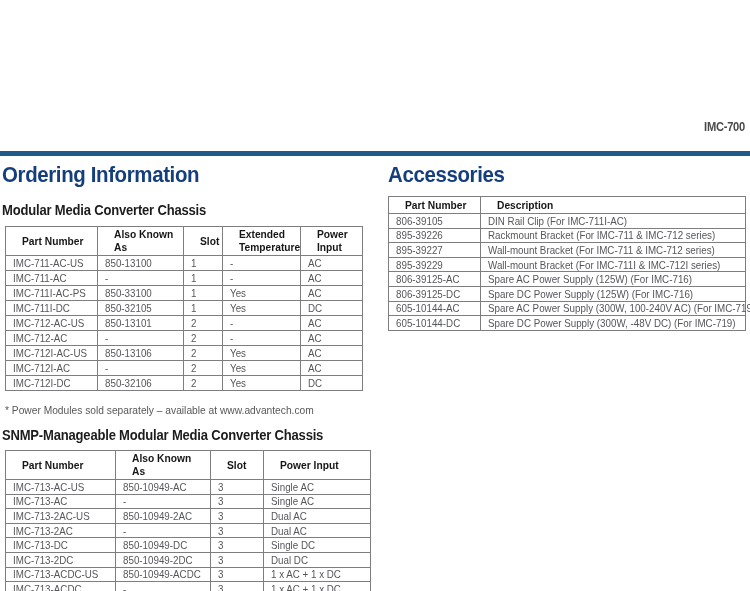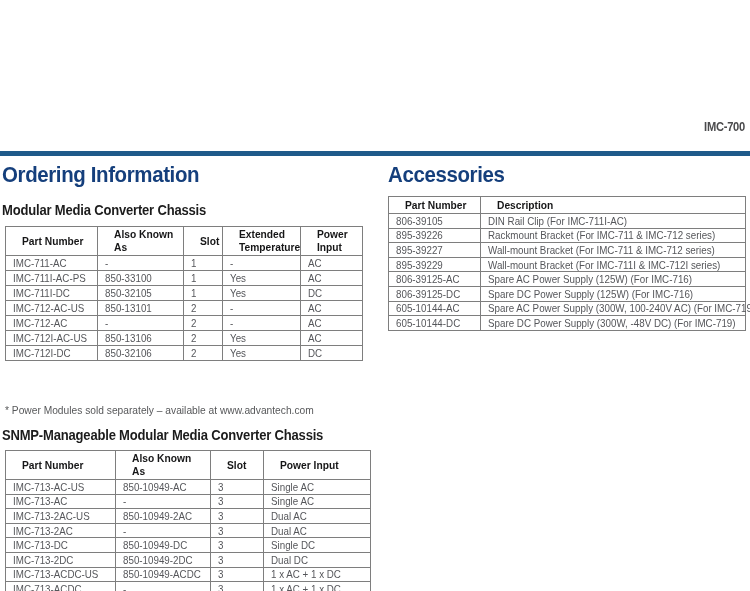--- a/index.html
+++ b/index.html
@@ -86,20 +86,27 @@
       <tr>
         <th><span class="cv">Part Number</span></th>
         <th><span class="cv">Also Known As</span></th>
         <th><span class="cv">Slot</span></th>
         <th><span class="cv">Extended Temperature</span></th>
         <th><span class="cv">Power Input</span></th>
       </tr>
     </thead>
     <tbody>
       <tr>
+        <td><span class="cv">IMC-711-AC-US</span></td>
+        <td><span class="cv">850-13100</span></td>
+        <td><span class="cv">1</span></td>
+        <td><span class="cv">-</span></td>
+        <td><span class="cv">AC</span></td>
+      </tr>
+      <tr>
         <td><span class="cv">IMC-711-AC</span></td>
         <td><span class="cv">-</span></td>
         <td><span class="cv">1</span></td>
         <td><span class="cv">-</span></td>
         <td><span class="cv">AC</span></td>
       </tr>
       <tr>
         <td><span class="cv">IMC-711I-AC-PS</span></td>
         <td><span class="cv">850-33100</span></td>
         <td><span class="cv">1</span></td>
@@ -123,20 +130,27 @@
       <tr>
         <td><span class="cv">IMC-712-AC</span></td>
         <td><span class="cv">-</span></td>
         <td><span class="cv">2</span></td>
         <td><span class="cv">-</span></td>
         <td><span class="cv">AC</span></td>
       </tr>
       <tr>
         <td><span class="cv">IMC-712I-AC-US</span></td>
         <td><span class="cv">850-13106</span></td>
+        <td><span class="cv">2</span></td>
+        <td><span class="cv">Yes</span></td>
+        <td><span class="cv">AC</span></td>
+      </tr>
+      <tr>
+        <td><span class="cv">IMC-712I-AC</span></td>
+        <td><span class="cv">-</span></td>
         <td><span class="cv">2</span></td>
         <td><span class="cv">Yes</span></td>
         <td><span class="cv">AC</span></td>
       </tr>
       <tr>
         <td><span class="cv">IMC-712I-DC</span></td>
         <td><span class="cv">850-32106</span></td>
         <td><span class="cv">2</span></td>
         <td><span class="cv">Yes</span></td>
         <td><span class="cv">DC</span></td>

